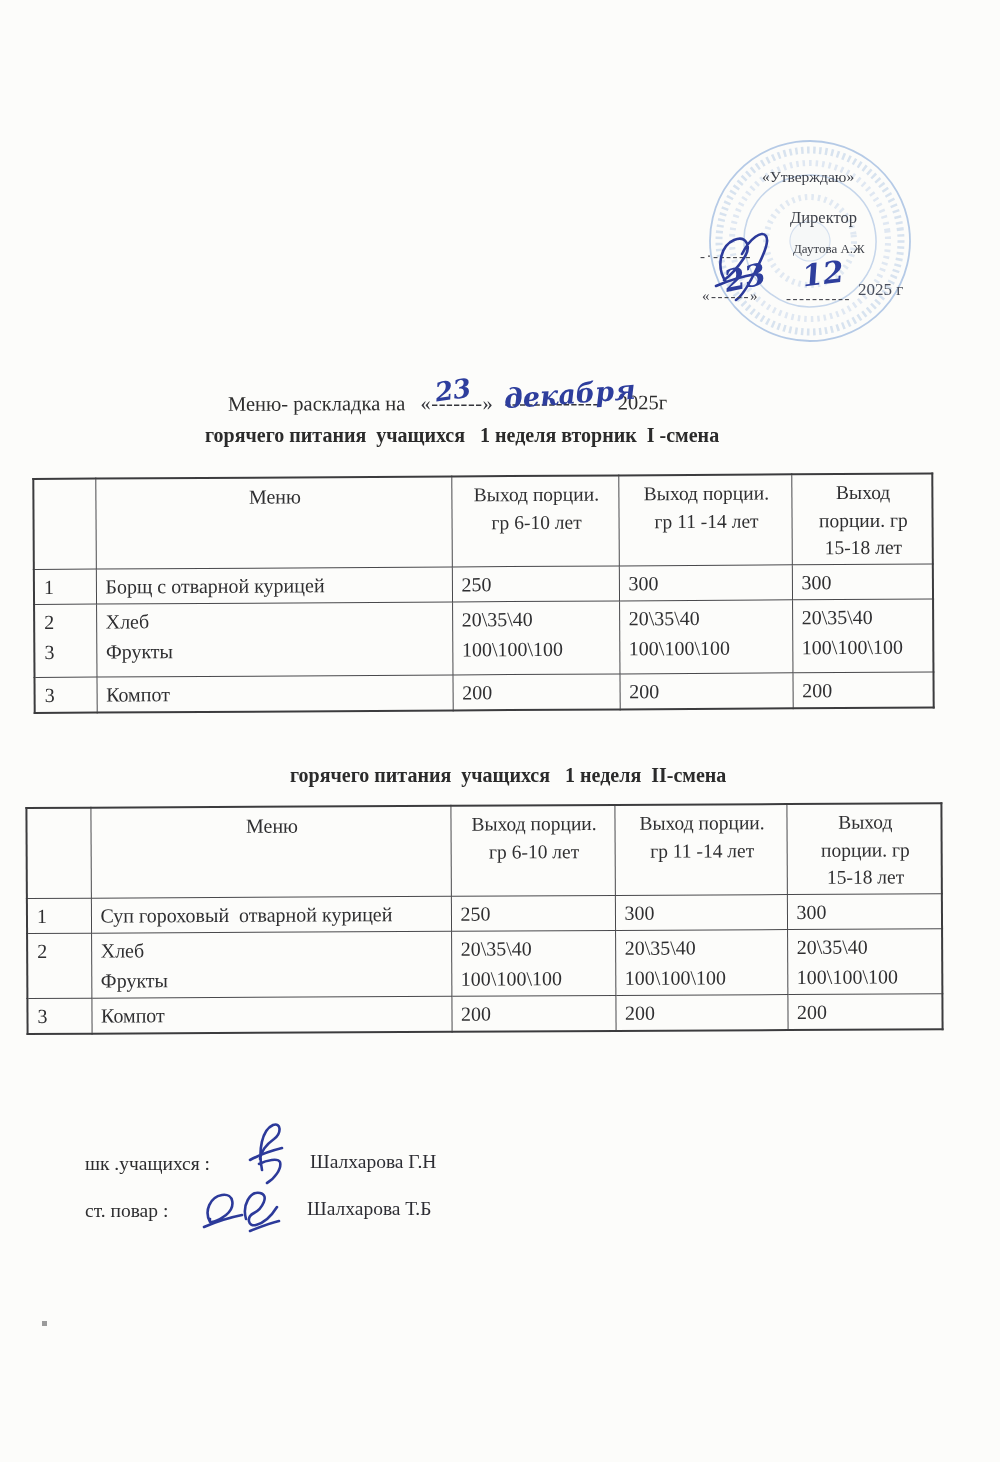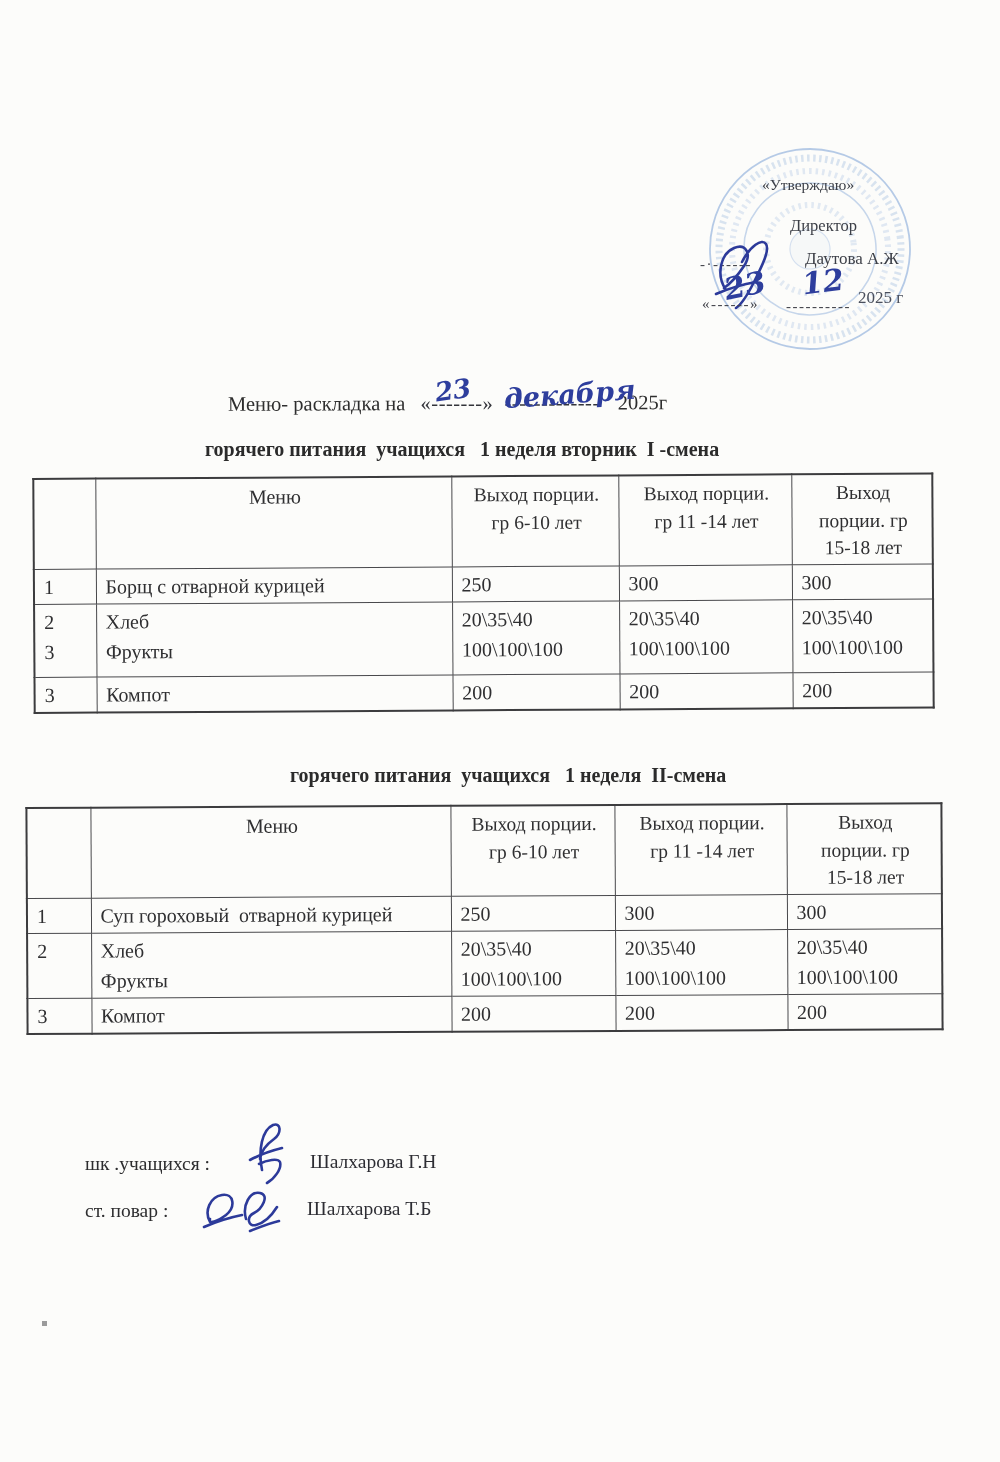--- a/index.html
+++ b/index.html
@@ -5,21 +5,21 @@
   html,body{margin:0;padding:0;background:#e8e8e8;}
   .sheet{
     position:relative;width:1000px;height:1462px;margin:0 auto;
     background:#fcfcfa;overflow:hidden;
     font-family:"Liberation Serif","DejaVu Serif",serif;color:#2e2e2e;
   }
   .abs{position:absolute;}
   .pre{white-space:pre-wrap;}
 
   
-  .stamp{position:absolute;left:690px;top:136px;width:245px;height:225px;}
+  .stamp{position:absolute;left:690px;top:128px;width:245px;height:225px;}
   .stamp svg.seal{position:absolute;left:0;top:0;}
   .stamp .printed{position:absolute;color:#3c3f47;white-space:nowrap;}
   .stamp .dashes{color:#44454c;letter-spacing:1.5px;}
   .hand{
     font-family:"DejaVu Serif",serif;font-style:italic;color:#2e3e9d;
     white-space:nowrap;
   }
   .stamp .hand{font-weight:bold;}
   .sig-stroke{stroke:#2c3a9a;stroke-width:2.6;fill:none;stroke-linecap:round;stroke-linejoin:round;}
 
@@ -68,42 +68,42 @@
         <circle cx="120" cy="113" r="44" stroke-width="6" stroke-dasharray="2.5 4" opacity="0.25"></circle>
         <circle cx="120" cy="113" r="20" stroke-width="1.2" opacity="0.35" fill="#a9c2e4" fill-opacity="0.18"></circle>
       </g>
     </svg>
     <div class="printed" style="left:72px;top:40px;font-size:15.5px;">«Утверждаю»</div>
     <div class="printed" style="left:100px;top:80px;font-size:16.5px;">Директор</div>
     <div class="printed dashes" style="left:10px;top:120px;font-size:15px;">-·------</div>
     <svg class="abs" style="left:16px;top:96px;" width="85" height="82" viewBox="0 0 85 82">
       <path class="sig-stroke" d="M20,58 C10,44 14,22 28,16 C40,11 46,22 38,34 C32,43 24,52 18,56 M10,62 C24,56 38,52 50,50 M36,30 C44,14 56,6 60,12 C64,18 56,34 48,50 C42,62 36,72 30,76"></path>
     </svg>
-    <div class="printed" style="left:103px;top:113px;font-size:17px;margin-left:12px;">Даутова А.Ж</div>
+    <div class="printed" style="left:103px;top:113px;font-size:13px;">Даутова А.Ж</div>
     <div class="hand" style="position:absolute;left:34px;top:132px;font-size:30px;transform:rotate(-12deg);">23</div>
     <div class="printed dashes" style="left:12px;top:160px;font-size:15px;">«------»</div>
     <div class="hand" style="position:absolute;left:112px;top:128px;font-size:30px;transform:rotate(-7deg);">12</div>
     <div class="printed dashes" style="left:96px;top:162px;font-size:15px;">----------</div>
     <div class="printed" style="left:168px;top:152px;font-size:17px;color:#4a4f5c;">2025 г</div>
   </div>
 
   <div class="title-line">
     <span class="part">Меню- раскладка на</span>
     <span class="blank" style="margin-left:10px;">
       <span class="printed-dashes">«-------»</span>
       <span class="overlay hand" style="left:14px;top:-17px;font-size:26px;font-weight:bold;transform:rotate(-8deg);">23</span>
     </span>
     <span class="blank" style="margin-left:6px;">
       <span class="printed-dashes">-------------</span>
       <span class="overlay hand" style="left:0px;top:-13px;font-size:27px;font-weight:bold;transform:rotate(-4deg);">декабря</span>
     </span>
     <span class="part" style="margin-left:13px;">2025г</span>
   </div>
 
-  <div class="subtitle pre" style="left:205px;top:438px;">горячего питания  учащихся   1 неделя вторник  I -смена</div>
+  <div class="subtitle pre" style="left:205px;top:424px;">горячего питания  учащихся   1 неделя вторник  I -смена</div>
 
   <table class="menu" id="table1" style="left:33px;top:478px;width:899px;">
     <colgroup>
         <col style="width:62px">
         <col style="width:356px">
         <col style="width:167px">
         <col style="width:173px">
         <col style="width:141px">
       </colgroup>
     <tbody>

